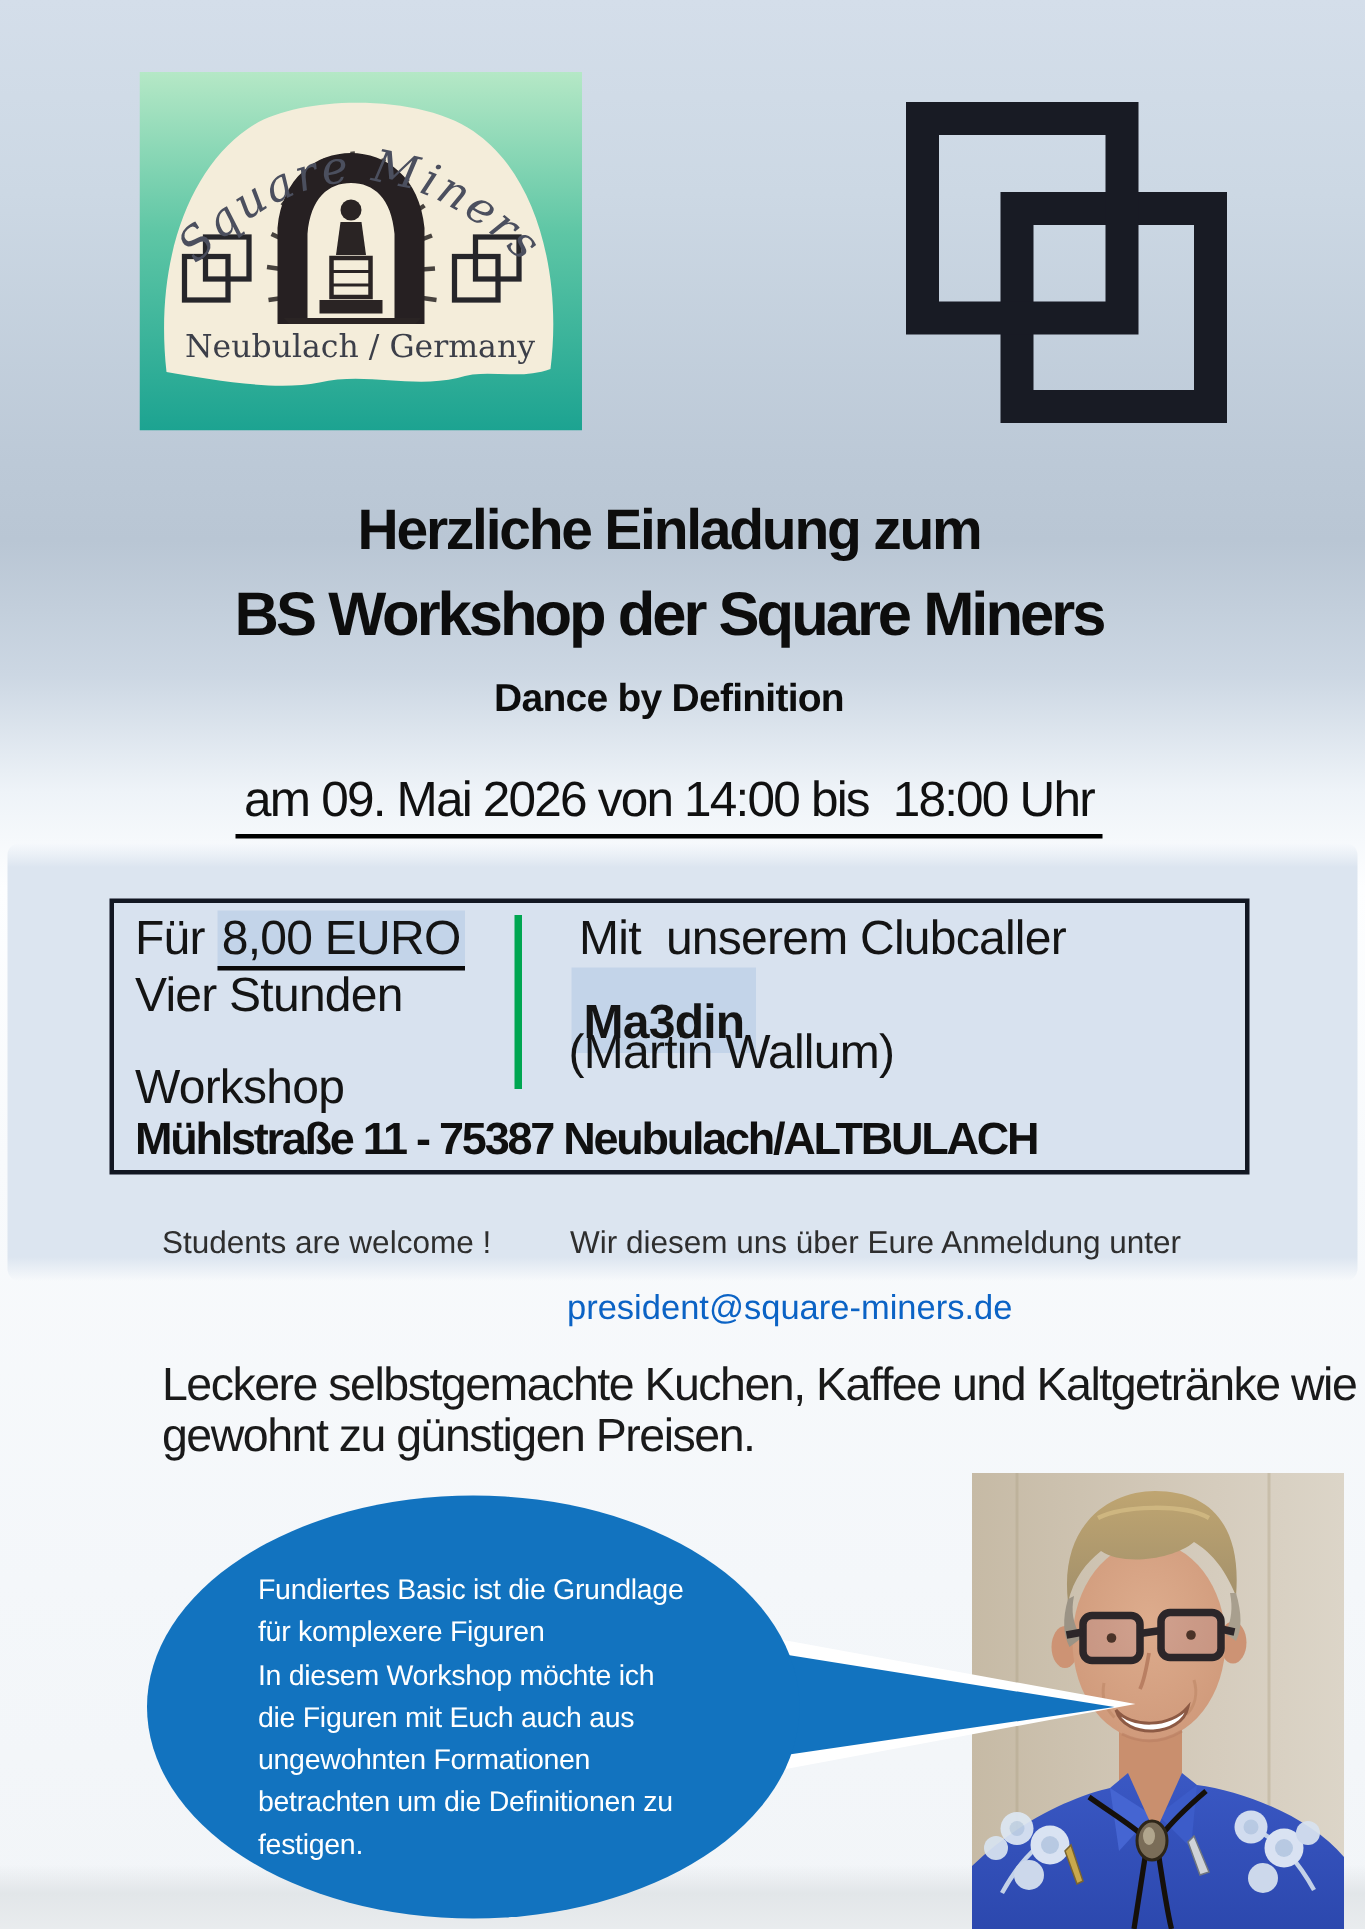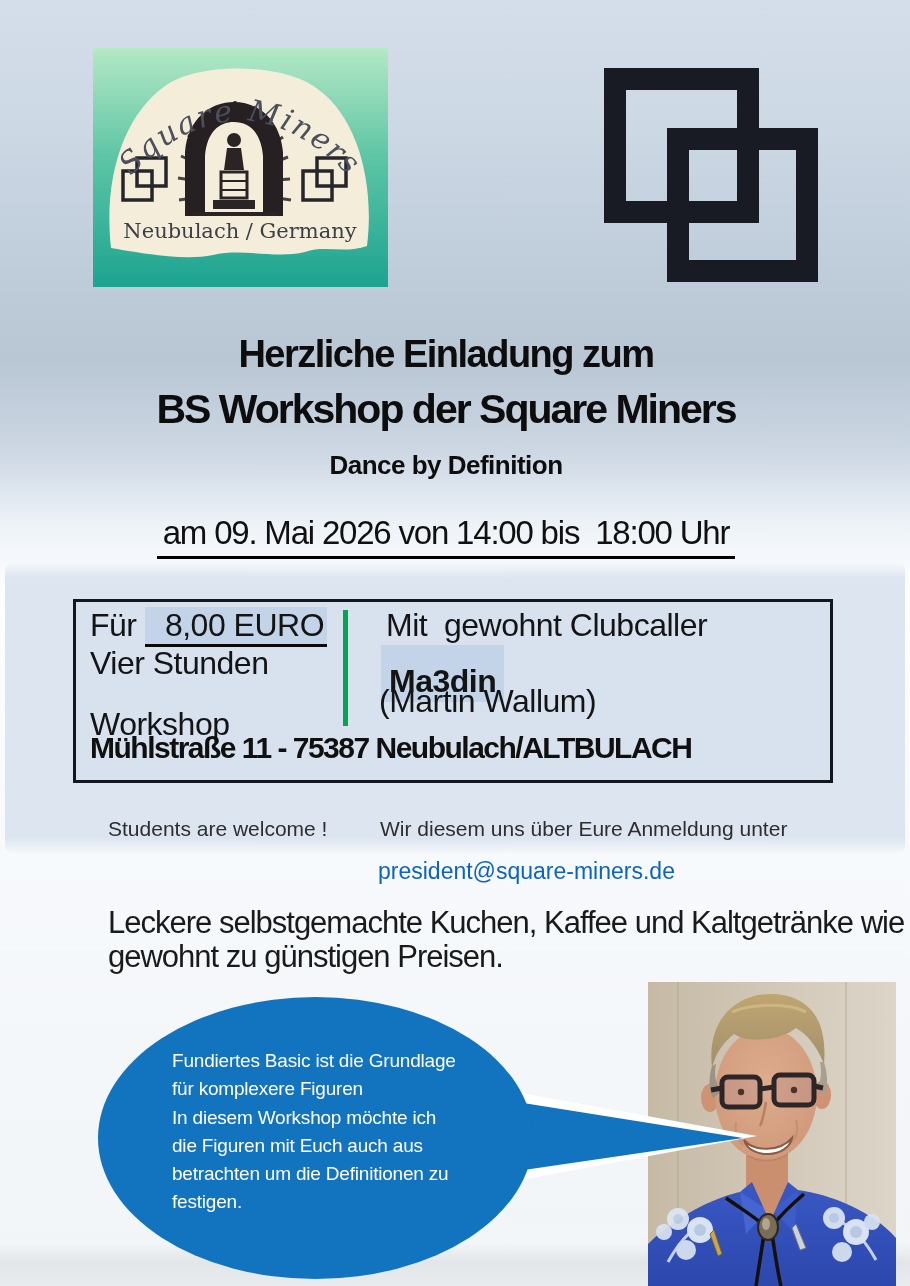--- a/index.html
+++ b/index.html
@@ -19,25 +19,25 @@
   .t1{top:333px;font-size:38px;font-weight:bold;letter-spacing:-1.5px;color:#0d0d0d;z-index:2;}
   .t2{top:386px;font-size:41px;font-weight:bold;letter-spacing:-2px;color:#0d0d0d;z-index:2;}
   .t3{top:450px;font-size:26px;font-weight:bold;letter-spacing:-0.5px;color:#0d0d0d;z-index:2;}
   .daterow{top:514px;z-index:2;}
   .date{display:inline-block;font-size:33px;letter-spacing:-1.2px;color:#101010;
     border-bottom:3px solid #000;padding:0 6px 4px 6px;white-space:pre;}
   .info-box{left:73px;top:599px;width:754px;height:178px;background:#d8e2ef;
     border:3px solid #121722;z-index:2;}
   .box-line{position:absolute;font-size:32px;letter-spacing:-0.5px;color:#141414;white-space:pre;}
   .hl{background:#c3d4e9;}
-  .hl-underline{background:#c3d4e9;border-bottom:3px solid #0a0a0a;padding:0 3px 1px 20px;}
+  .hl-underline{background:#c3d4e9;border-bottom:3px solid #0a0a0a;padding:0 3px 1px 3px;}
   .divider{position:absolute;left:267px;top:8px;width:5px;height:116px;background:#00a651;}
   .caller-name{font-weight:bold;}
   .caller-name .hl{display:inline-block;padding:18px 8px 2px 8px;margin-left:17px;}
-  .address{position:absolute;left:14px;top:129px;font-size:30px;font-weight:bold;
+  .address{position:absolute;left:14px;top:141px;font-size:30px;font-weight:bold;
     letter-spacing:-1.5px;color:#101010;white-space:pre;}
   .students{left:108px;top:817px;font-size:21px;color:#2e2e2e;z-index:2;}
   .register{left:380px;top:817px;font-size:21px;color:#2e2e2e;z-index:2;}
   .email{left:378px;top:858px;font-size:23px;color:#0b63c5;z-index:2;cursor:pointer;}
   .leckere{left:108px;top:906px;font-size:31px;letter-spacing:-1px;line-height:34px;color:#1a1a1a;z-index:2;}
   .photo{left:648px;top:982px;width:248px;height:304px;z-index:3;}
   .bubble-svg{left:80px;top:985px;width:690px;height:301px;z-index:6;}
   .bubble-text{left:172px;top:1047px;z-index:7;color:#ffffff;font-size:19px;line-height:28.3px;letter-spacing:-0.2px;}
   .logo-left{left:93px;top:48px;width:295px;height:239px;z-index:2;}
   .logo-right{left:604px;top:67px;width:215px;height:216px;z-index:2;}
@@ -117,21 +117,21 @@
   <div class="abs center t3">Dance by Definition</div>
   <div class="abs center daterow">
     <span class="date">am 09. Mai 2026 von 14:00 bis  18:00 Uhr</span>
   </div>
 
   <div class="abs info-box">
     <div class="box-line" style="left:14px;top:5px;"><span>Für </span><span class="hl-underline">8,00 EURO</span></div>
     <div class="box-line" style="left:14px;top:43px;">Vier Stunden</div>
     <div class="box-line" style="left:14px;top:81px;margin-top:23px;">Workshop</div>
     <div class="divider"></div>
-    <div class="box-line" style="left:288px;top:5px;padding-left:22px;">Mit  gewohnt Clubcaller</div>
+    <div class="box-line" style="left:288px;top:5px;padding-left:22px;">Mit  unserem Clubcaller</div>
     <div class="box-line caller-name" style="left:288px;top:43px;"><span class="hl">Ma3din</span></div>
     <div class="box-line" style="left:303px;top:81px;">(Martin Wallum)</div>
     <div class="address">Mühlstraße 11 - 75387 Neubulach/ALTBULACH</div>
   </div>
 
   <div class="abs students">Students are welcome !</div>
   <div class="abs register">Wir diesem uns über Eure Anmeldung unter</div>
   <a class="abs email">president@square-miners.de</a>
 
   <div class="abs leckere">
@@ -233,17 +233,18 @@
   <svg class="abs bubble-svg" viewBox="0 0 690 301">
     <polygon points="435,107 677,151 435,196" fill="#ffffff"></polygon>
     <polygon points="437,117 663,153 437,186" fill="#1273bf"></polygon>
     <ellipse cx="235.5" cy="153" rx="217.5" ry="141" fill="#1273bf"></ellipse>
   </svg>
   <div class="abs bubble-text">
     <div>Fundiertes Basic ist die Grundlage</div>
     <div>für komplexere Figuren</div>
     <div>In diesem Workshop möchte ich</div>
     <div>die Figuren mit Euch auch aus</div>
+    <div>ungewohnten Formationen</div>
     <div>betrachten um die Definitionen zu</div>
     <div>festigen.</div>
   </div>
 
 </div>
 
 </body></html>

